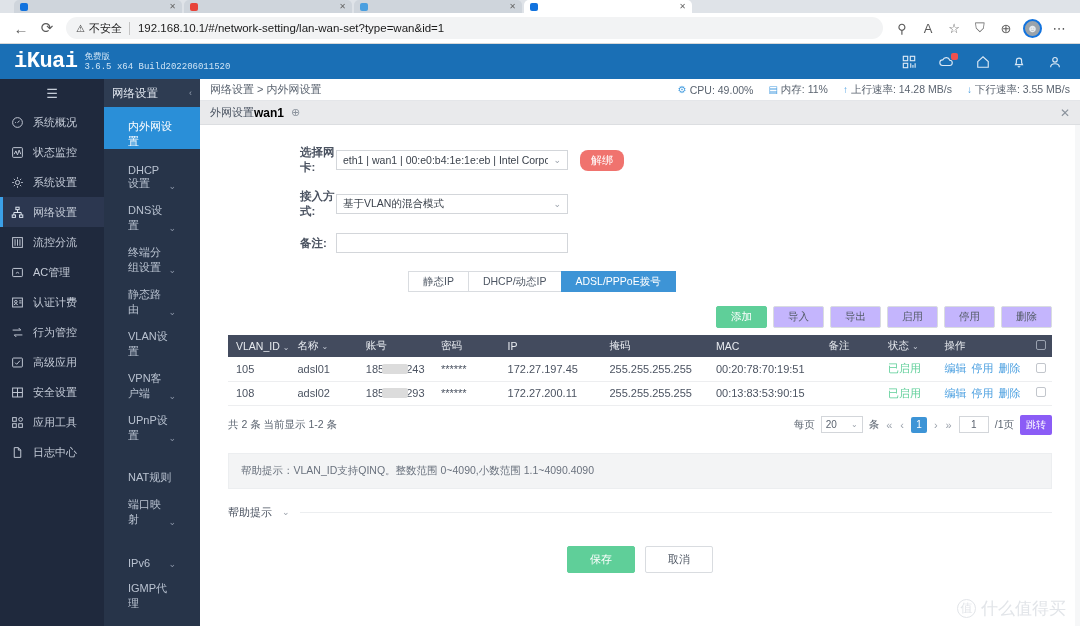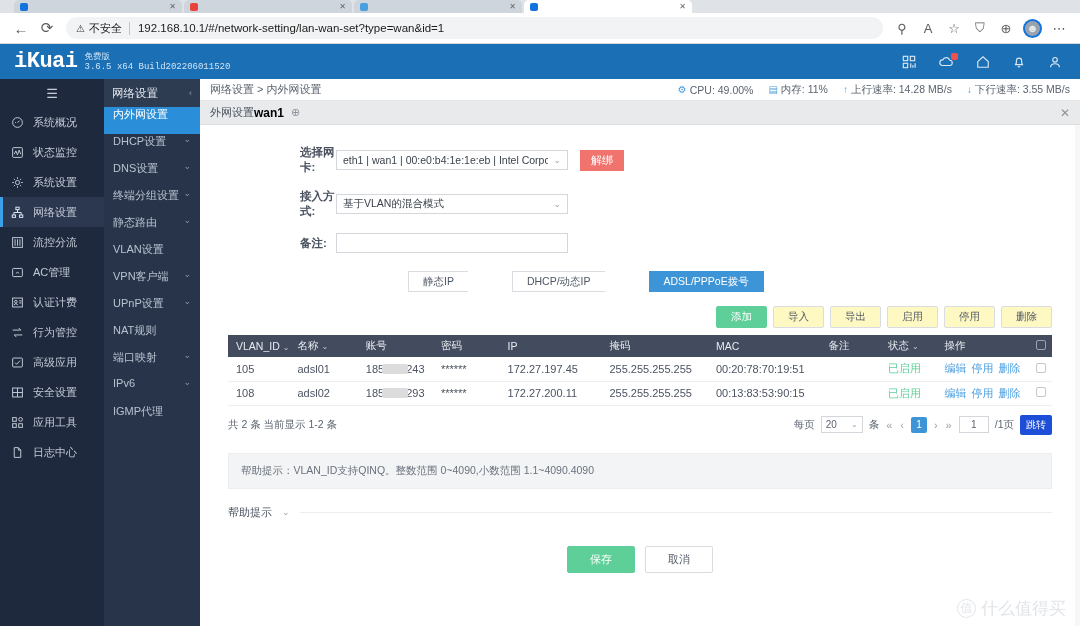--- a/index.html
+++ b/index.html
@@ -86,21 +86,21 @@
   .side-item .sico svg { width: 13px; height: 13px; }
 
   
   #submenu { width: 96px; background: #273449; flex: 0 0 auto; }
   #submenu-title {
     height: 28px; display: flex; align-items: center; padding: 0 8px;
     color: #dfe5ee; font-size: 11.5px; background: #2e3c52;
   }
   #submenu-title .chev { margin-left: auto; font-size: 9px; color: #96a1b2; }
   .sub-item {
-    height: 27px; display: flex; align-items: flex-start; padding: 0 9px;
+    height: 42px; display: flex; align-items: flex-end; padding: 0 24px;
     color: #b9c2d0; font-size: 11px;
   }
   .sub-item.active { background: #2a8fd8; color: #fff; }
   .sub-item .chev { margin-left: auto; font-size: 9px; color: #8b96a8; }
 
   
   #main { flex: 1 1 auto; background: #f1f2f4; display: flex; flex-direction: column; min-width: 0; }
   #crumb-bar {
     height: 22px; background: #fff; border-bottom: 1px solid #e4e6e9;
     display: flex; align-items: center; padding: 0 10px; flex: 0 0 auto;
@@ -123,36 +123,36 @@
 
   
   .frow { display: flex; align-items: center; margin-bottom: 14px; }
   .flabel { width: 108px; font-size: 11.5px; color: #4a5260; padding-left: 72px; flex: 0 0 auto; font-weight: bold; }
   .fctl { width: 232px; height: 20px; border: 1px solid #d3d6da; background: #fff;
           display: flex; align-items: center; padding: 0 6px; font-size: 10.5px; color: #3b424c; overflow: hidden; }
   .fctl .val { white-space: nowrap; overflow: hidden; flex: 1 1 auto; }
   .fctl .cv { font-size: 9px; color: #9aa1ab; margin-left: 5px; }
   .btn-unbind {
     margin-left: 12px; background: #f0736e; color: #fff; font-size: 11px;
-    padding: 3px 11px; border-radius: 0;
-  }
-
-  
-  #ip-tabs { display: flex; margin: 18px 0 0 180px; gap: 44px; }
+    padding: 3px 11px; border-radius: 8px;
+  }
+
+  
+  #ip-tabs { display: flex; margin: 18px 0 0 180px; }
   .iptab {
     height: 21px; padding: 0 14px; display: flex; align-items: center;
     border: 1px solid #d9dce0; border-right: none; font-size: 10.5px; color: #4d5663; background: #fff;
   }
   .iptab:last-child { border-right: 1px solid #d9dce0; }
   .iptab.active { background: #3d94d6; color: #fff; border-color: #3d94d6; }
 
   
   #action-row { display: flex; justify-content: flex-end; gap: 6px; margin-top: 14px; }
   .abtn {
-    font-size: 10.5px; padding: 3px 14px; border: 1px solid #d9dce0; background: #fef9c3;
+    font-size: 10.5px; padding: 3px 14px; border: 1px solid #d9dce0; background: #c4b5fd;
     color: #545c68; border-radius: 2px; min-width: 48px; text-align: center;
   }
   .abtn.primary { background: #5fcf99; border-color: #5fcf99; color: #fff; }
 
   
   table { width: 100%; border-collapse: collapse; margin-top: 7px; }
   thead th {
     background: #434b5e; color: #e7eaef; font-size: 10.5px; font-weight: normal;
     height: 22px; text-align: left; padding: 0 4px; white-space: nowrap;
   }
@@ -173,21 +173,21 @@
   
   #pager { display: flex; align-items: center; margin-top: 9px; font-size: 10.5px; color: #5b6470; }
   #pager .right { margin-left: auto; display: flex; align-items: center; gap: 6px; }
   .pg-sel { width: 42px; height: 17px; border: 1px solid #d3d6da; display: flex;
             align-items: center; justify-content: space-between; padding: 0 4px; font-size: 10px; }
   .pg-arrow { color: #9aa1ab; font-size: 11px; padding: 0 1px; }
   .pg-num { background: #3d94d6; color: #fff; width: 16px; height: 16px;
             display: flex; align-items: center; justify-content: center; border-radius: 2px; font-size: 10px; }
   .pg-input { width: 30px; height: 17px; border: 1px solid #d3d6da; display: flex;
               align-items: center; justify-content: center; font-size: 10px; }
-  .pg-jump { background: #1d4ed8; color: #fff; font-size: 10px; padding: 3px 6px; border-radius: 2px; }
+  .pg-jump { background: #8b5cf6; color: #fff; font-size: 10px; padding: 3px 6px; border-radius: 2px; }
 
   
   #help-box {
     margin-top: 18px; background: #f3f4f5; border: 1px solid #eceef0;
     padding: 10px 12px; font-size: 10.5px; color: #6a727e;
   }
   #adv-row { display: flex; align-items: center; margin-top: 16px; gap: 10px; }
   #adv-row .lbl { font-size: 11px; color: #4a5260; }
   #adv-row .cv { font-size: 9px; color: #9aa1ab; }
   #adv-row .line { flex: 1 1 auto; height: 1px; background: #eceef0; }

